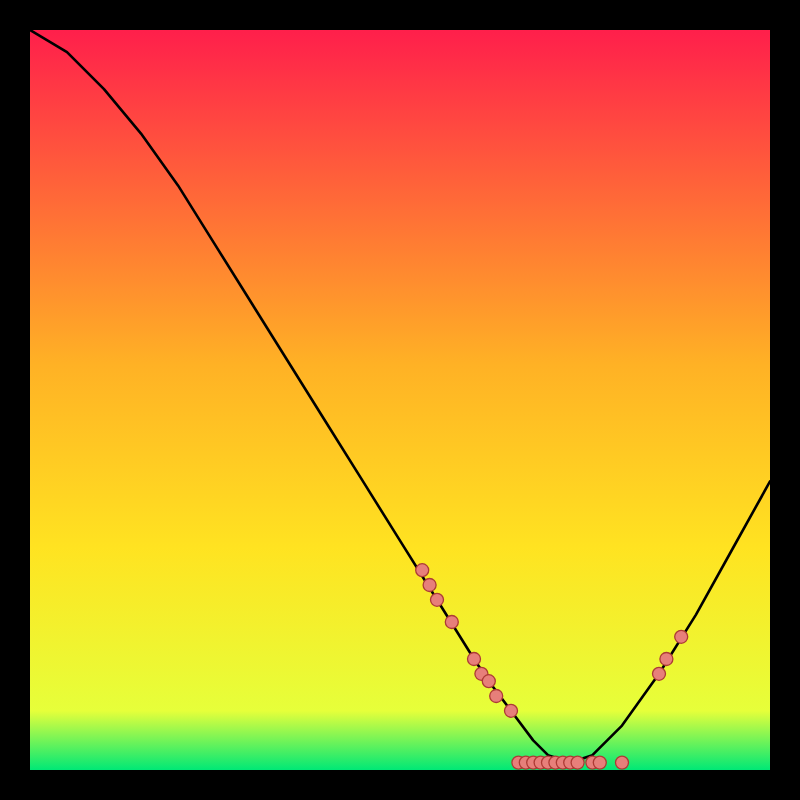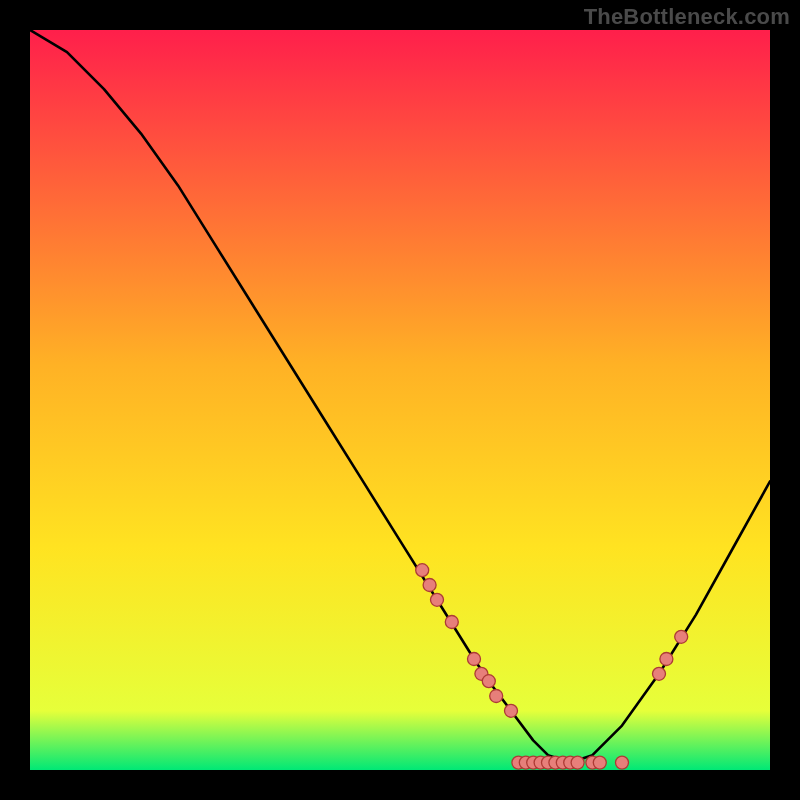--- a/index.html
+++ b/index.html
@@ -33,21 +33,20 @@
     top: 30px;
     width: 740px;
     height: 740px;
   }
   svg { display: block; }
 </style>
 </head>
 <body>
 
 <div class="outer">
-  <div class="watermark">TheBottleneck.com</div>
   <div class="plot-area">
     <svg id="chart-svg" width="740" height="740" viewBox="0 0 740 740" xmlns="http://www.w3.org/2000/svg">
       <defs>
         <linearGradient id="bg-grad" x1="0" y1="0" x2="0" y2="1">
           <stop id="g-top" offset="0%" stop-color="#ff1f4b"></stop>
           <stop id="g-mid1" offset="45%" stop-color="#ffb125"></stop>
           <stop id="g-mid2" offset="70%" stop-color="#ffe321"></stop>
           <stop id="g-mid3" offset="92%" stop-color="#e6ff3a"></stop>
           <stop id="g-bot" offset="100%" stop-color="#00e876"></stop>
         </linearGradient>

